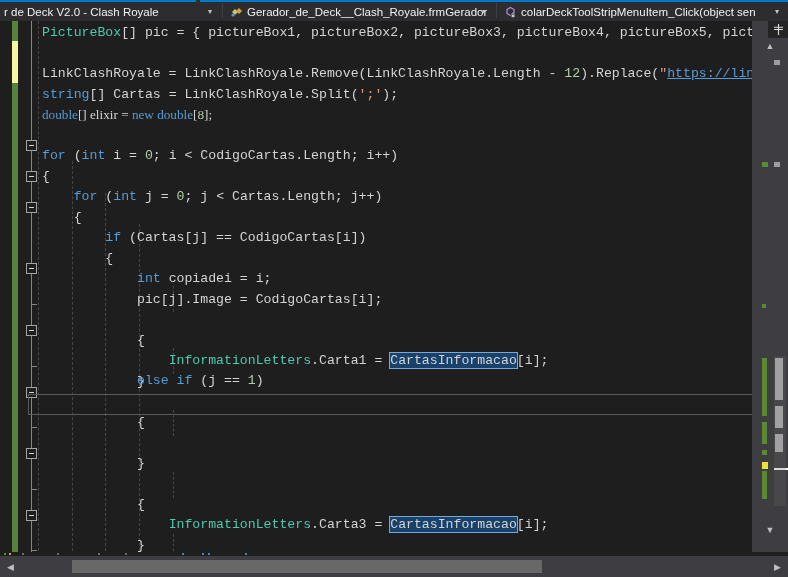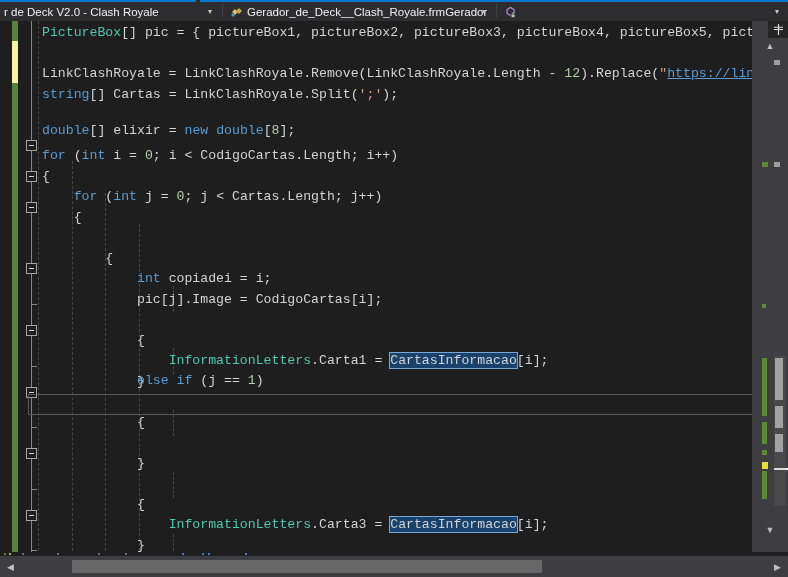--- a/index.html
+++ b/index.html
@@ -177,20 +177,21 @@
 
     <div class="tab" style="left:500px;width:270px;padding-left:2px;">
       <span class="tab-ico">
         <svg width="13" height="12" viewBox="0 0 13 12">
           <path d="M6.5 1.5 L10 3.5 L10 7.5 L6.5 9.5 L3 7.5 L3 3.5 Z" fill="none" stroke="#b58ee0" stroke-width="1.2"></path>
           <rect x="6.5" y="7" width="4.5" height="4" fill="#2d2d30"></rect>
           <path d="M8 9 v-1 a1 1 0 0 1 2 0 v1" fill="none" stroke="#c8c8c8" stroke-width="0.9"></path>
           <rect x="7.6" y="9" width="2.9" height="2.2" fill="#c8c8c8"></rect>
         </svg>
       </span>
+      <span class="tab-txt">colarDeckToolStripMenuItem_Click(object sen</span>
     </div>
     <div class="tab-caret" style="left:770px;">▾</div>
   </div>
 
   <div id="editor">
 
     <div id="changebar">
       <div class="chg green" style="top:0;height:20px;"></div>
       <div class="chg yellow" style="top:20px;height:42px;"></div>
       <div class="chg green" style="top:62px;height:473px;"></div>
@@ -225,30 +226,31 @@
 
     <div id="curline" style="top:373px;"></div>
 
     <div id="code">
       <div class="ln" style="top:2px;"><span class="typ">PictureBox</span><span class="pun">[] </span><span class="id">pic = { pictureBox1, pictureBox2, pictureBox3, pictureBox4, pictureBox5, pictureBox6, pictureBo</span></div>
 
       <div class="ln" style="top:43px;"><span class="id">LinkClashRoyale = LinkClashRoyale.Remove(LinkClashRoyale.Length - </span><span class="num">12</span><span class="id">).Replace(</span><span class="str">"</span><span class="lnk">https://link.clashroyale.com,</span></div>
 
       <div class="ln" style="top:64px;font-family:Liberation Mono, monospace;"><span class="kw">string</span><span class="pun">[] </span><span class="id">Cartas = LinkClashRoyale.Split(</span><span class="str">';'</span><span class="id">);</span></div>
 
-      <div class="ln" style="top:100px;"><span class="kw">double</span><span class="pun">[] </span><span class="id">elixir = </span><span class="kw">new</span><span class="id"> </span><span class="kw">double</span><span class="pun">[</span><span class="num">8</span><span class="pun">];</span></div>
+      <div class="ln" style="top:84px;font-family:Liberation Serif, serif;"><span class="kw">double</span><span class="pun">[] </span><span class="id">elixir = </span><span class="kw">new</span><span class="id"> </span><span class="kw">double</span><span class="pun">[</span><span class="num">8</span><span class="pun">];</span></div>
 
       <div class="ln" style="top:125px;"><span class="kw">for</span><span class="id"> (</span><span class="kw">int</span><span class="id"> i = </span><span class="num">0</span><span class="id">; i &lt; CodigoCartas.Length; i++)</span></div>
 
       <div class="ln" style="top:146px;"><span class="brc">{</span></div>
 
       <div class="ln" style="top:166px;">    <span class="kw">for</span><span class="id"> (</span><span class="kw">int</span><span class="id"> j = </span><span class="num">0</span><span class="id">; j &lt; Cartas.Length; j++)</span></div>
 
       <div class="ln" style="top:187px;">    <span class="brc">{</span></div>
 
+      <div class="ln" style="top:207px;">        <span class="kw">if</span><span class="id"> (Cartas[j] == CodigoCartas[i])</span></div>
 
       <div class="ln" style="top:228px;">        <span class="brc">{</span></div>
 
       <div class="ln" style="top:248px;">            <span class="kw">int</span><span class="id"> copiadei = i;</span></div>
 
       <div class="ln" style="top:269px;">            <span class="id">pic[j].Image = CodigoCartas[i];</span></div>
 
 
       <div class="ln" style="top:310px;">            <span class="brc">{</span></div>
 

